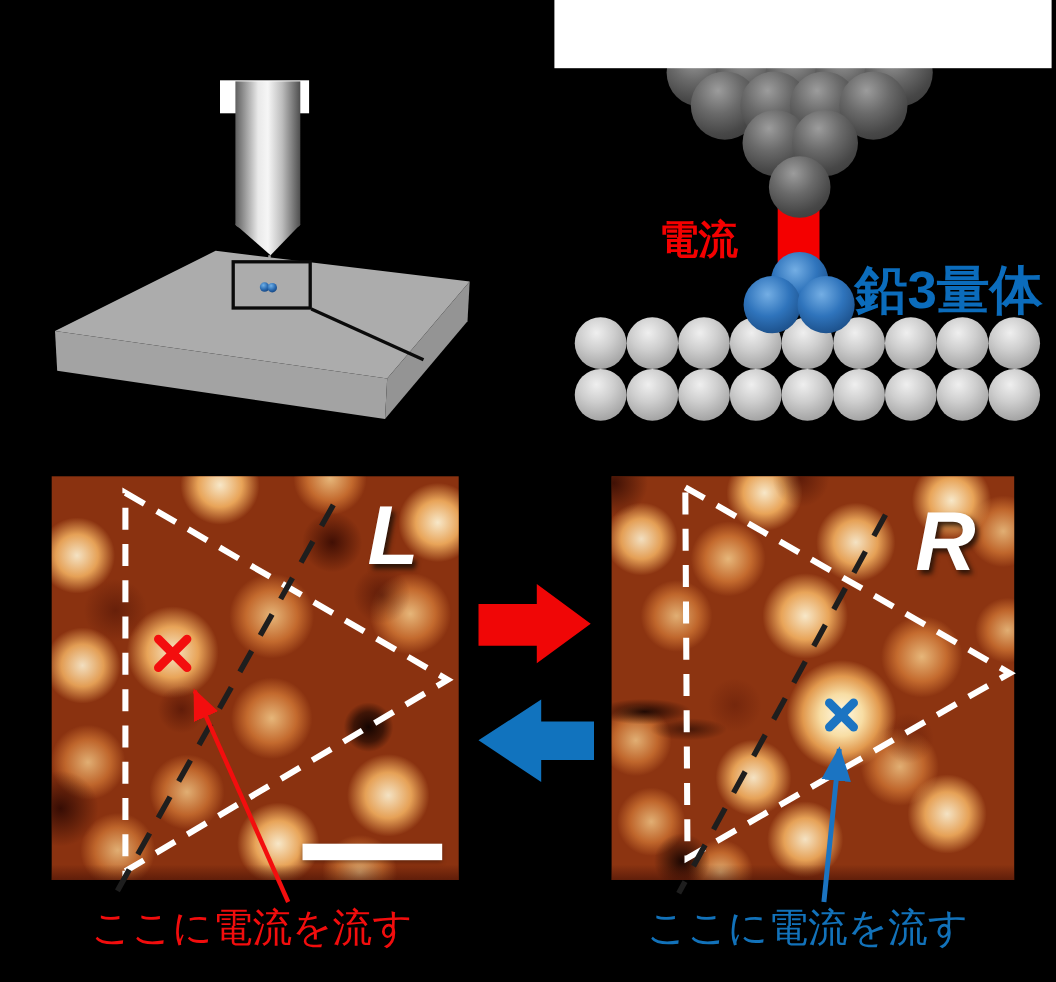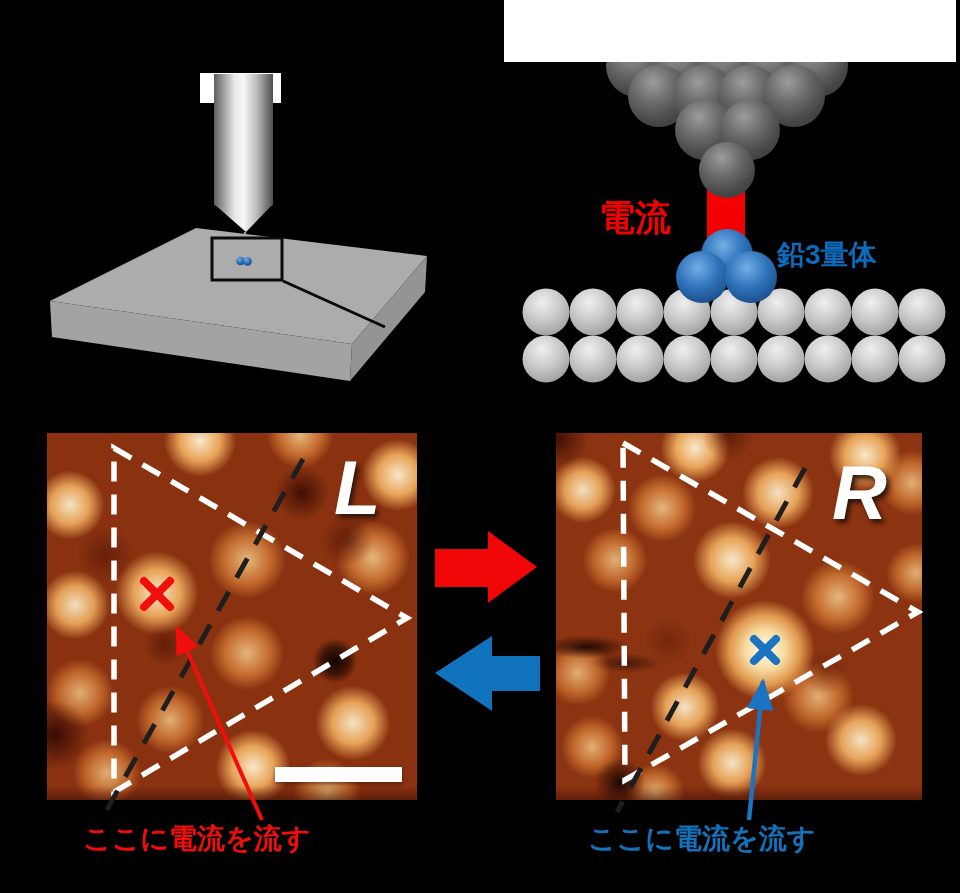--- a/index.html
+++ b/index.html
@@ -2,21 +2,21 @@
 <html><head>
 <meta charset="utf-8">
 <style>
   html,body{margin:0;padding:0;background:#000;}
   .canvas{position:relative;width:960px;height:893px;background:#000;overflow:hidden;
           font-family:"Liberation Sans",sans-serif;}
   .abs{position:absolute;}
   .white-box{left:504px;top:0;width:452px;height:62px;background:#fff;z-index:6;}
   .jp{font-weight:bold;line-height:1.05;white-space:nowrap;z-index:7;}
   .current-label{left:599px;top:199px;font-size:36px;color:#F40000;}
-  .trimer-label{left:777px;top:240px;font-size:28px;color:#0B6CBC;}
+  .trimer-label{left:777px;top:240px;font-size:48px;color:#0B6CBC;}
   .stm{z-index:1;}
   .stm-left{left:47px;top:433px;width:370px;height:367px;
     background-color:#8A3210;
     background-image:
       linear-gradient(to top, rgba(60,12,4,.55), rgba(60,12,4,0) 14px),
       radial-gradient(circle 30px at 288px 228px, rgba(14,2,0,.95) 0%, rgba(14,2,0,.6) 45%, rgba(14,2,0,0) 75%),
       radial-gradient(circle 38px at 255px 60px, rgba(52,9,2,.85) 0%, rgba(52,9,2,0) 72%),
       radial-gradient(circle 46px at 8px 302px, rgba(40,6,2,.85) 0%, rgba(40,6,2,0) 75%),
       radial-gradient(circle 30px at 118px 212px, rgba(70,14,4,.6) 0%, rgba(70,14,4,0) 72%),
       radial-gradient(circle 40px at 58px 122px, rgba(70,14,4,.5) 0%, rgba(70,14,4,0) 72%),
@@ -68,21 +68,21 @@
       radial-gradient(circle 40px at 99px 360px, rgba(246,205,140,.8) 0%, rgba(226,136,62,.6) 45%, rgba(170,70,22,0) 74%);
   }
   .overlay{left:0;top:420px;width:960px;height:473px;z-index:3;}
   .diagram-svg{z-index:2;}
   .img-label{color:#fff;font-weight:bold;font-style:italic;font-size:76px;line-height:1;
              text-shadow:3px 4px 5px rgba(35,18,8,.9);z-index:4;}
   .scalebar{left:275px;top:767px;width:127px;height:15px;background:#fff;z-index:4;
             box-shadow:0 2px 4px rgba(40,15,5,.5);}
   .scaletext{left:290px;top:716px;color:#fff;font-weight:bold;font-size:44px;line-height:1;
              text-shadow:2px 3px 4px rgba(55,25,8,.85);z-index:4;}
-  .caption{font-weight:bold;font-size:28px;line-height:1.05;white-space:nowrap;z-index:4;}
+  .caption{font-weight:normal;font-size:36px;line-height:1.05;white-space:nowrap;z-index:4;}
   .caption-left{left:83px;top:824px;color:#F20D0D;}
   .caption-right{left:588px;top:824px;color:#1272BA;}
 </style>
 </head>
 <body>
 
 <div class="canvas">
 
   <div class="abs white-box"></div>
 

